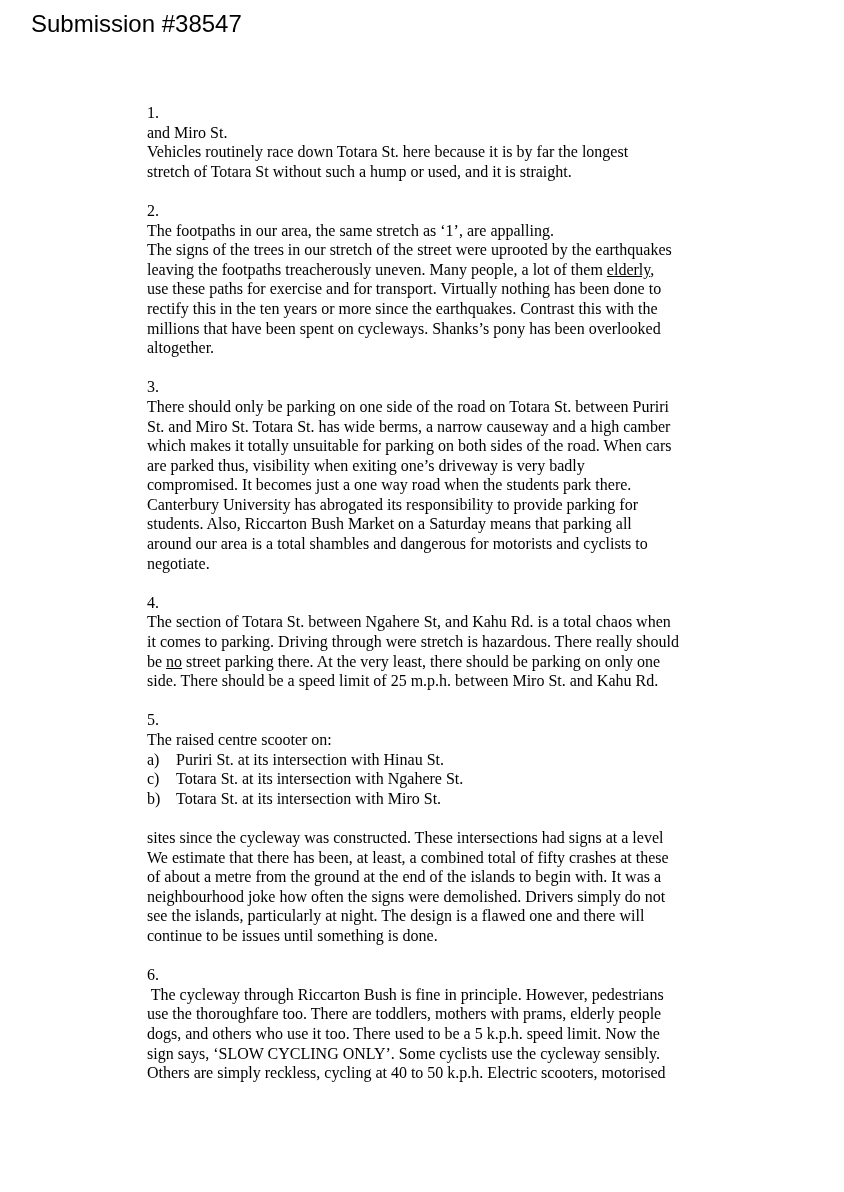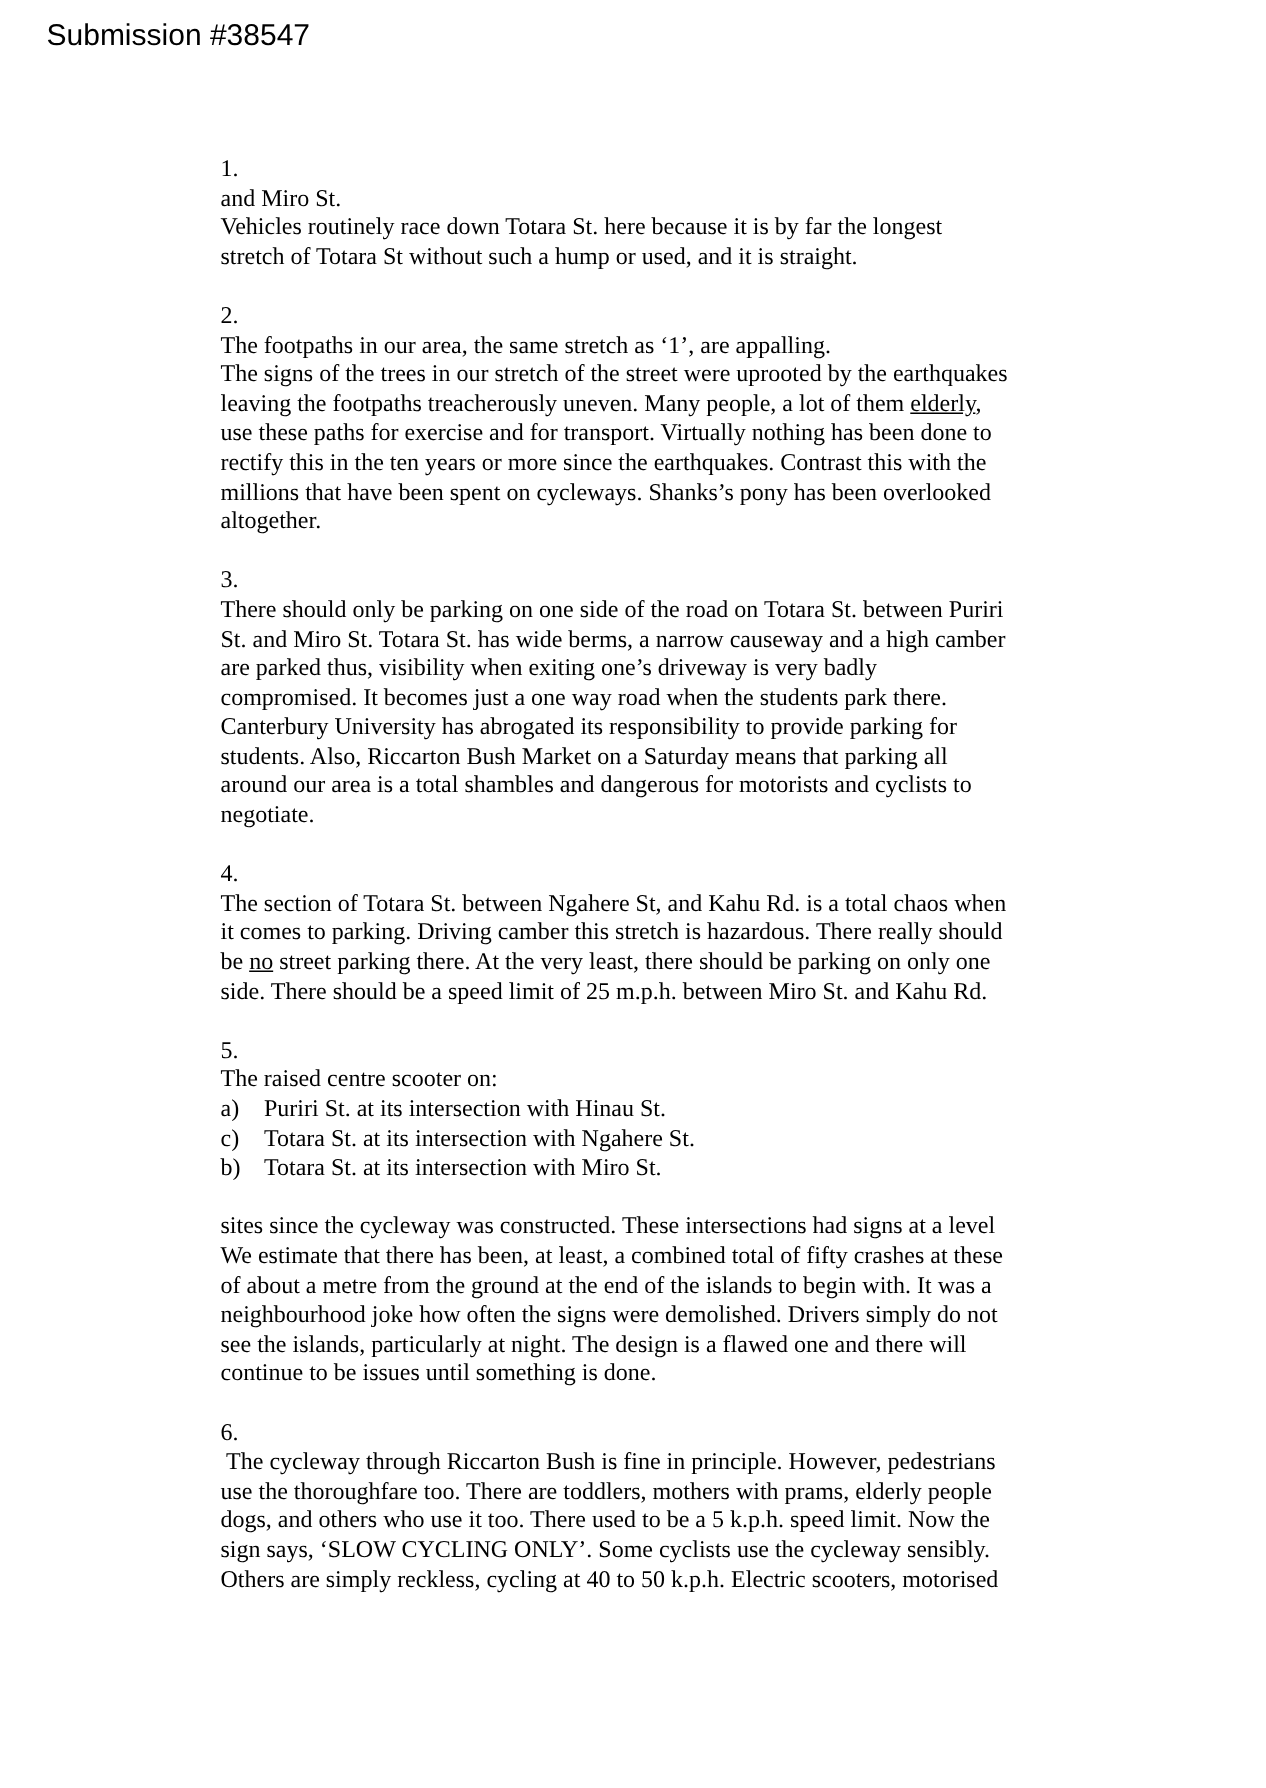--- a/index.html
+++ b/index.html
@@ -9,21 +9,21 @@
     color: #000000;
     position: relative;
     overflow: hidden;
     font-family: "Liberation Serif", serif;
   }
   .page-header {
     position: absolute;
     left: 31px;
     top: 13px;
     font-family: "Liberation Sans", sans-serif;
-    font-size: 20px;
+    font-size: 24px;
     line-height: 22px;
     color: #000000;
   }
   .doc-body {
     position: absolute;
     left: 147px;
     top: 103px;
     width: 572px;
     font-family: "Liberation Serif", serif;
     font-size: 16px;
@@ -61,31 +61,32 @@
       <div class="line">leaving the footpaths treacherously uneven. Many people, a lot of them <span class="underline">elderly</span>,</div>
       <div class="line">use these paths for exercise and for transport. Virtually nothing has been done to</div>
       <div class="line">rectify this in the ten years or more since the earthquakes. Contrast this with the</div>
       <div class="line">millions that have been spent on cycleways. Shanks’s pony has been overlooked</div>
       <div class="line">altogether.</div>
     </div>
     <div class="paragraph">
       <div class="line">3.</div>
       <div class="line">There should only be parking on one side of the road on Totara St. between Puriri</div>
       <div class="line">St. and Miro St. Totara St. has wide berms, a narrow causeway and a high camber</div>
+      <div class="line">which makes it totally unsuitable for parking on both sides of the road. When cars</div>
       <div class="line">are parked thus, visibility when exiting one’s driveway is very badly</div>
       <div class="line">compromised. It becomes just a one way road when the students park there.</div>
       <div class="line">Canterbury University has abrogated its responsibility to provide parking for</div>
       <div class="line">students. Also, Riccarton Bush Market on a Saturday means that parking all</div>
       <div class="line">around our area is a total shambles and dangerous for motorists and cyclists to</div>
       <div class="line">negotiate.</div>
     </div>
     <div class="paragraph">
       <div class="line">4.</div>
       <div class="line">The section of Totara St. between Ngahere St, and Kahu Rd. is a total chaos when</div>
-      <div class="line">it comes to parking. Driving camber this stretch is hazardous. There really should</div>
+      <div class="line">it comes to parking. Driving through were stretch is hazardous. There really should</div>
       <div class="line">be <span class="underline">no</span> street parking there. At the very least, there should be parking on only one</div>
       <div class="line">side. There should be a speed limit of 25 m.p.h. between Miro St. and Kahu Rd.</div>
     </div>
     <div class="paragraph">
       <div class="line">5.</div>
       <div class="line">The raised centre scooter on:</div>
       <div class="line"><span class="list-marker">a)</span>Puriri St. at its intersection with Hinau St.</div>
       <div class="line"><span class="list-marker">c)</span>Totara St. at its intersection with Ngahere St.</div>
       <div class="line"><span class="list-marker">b)</span>Totara St. at its intersection with Miro St.</div>
     </div>

